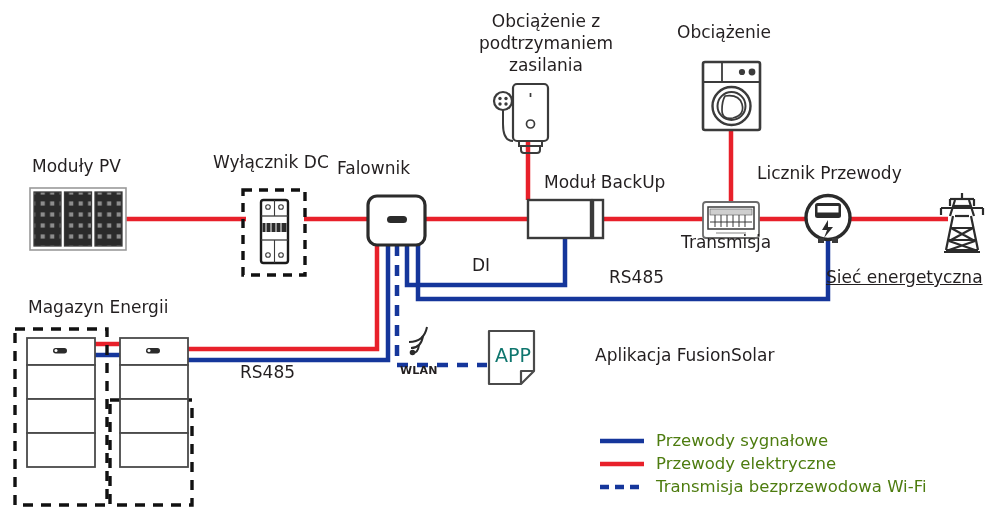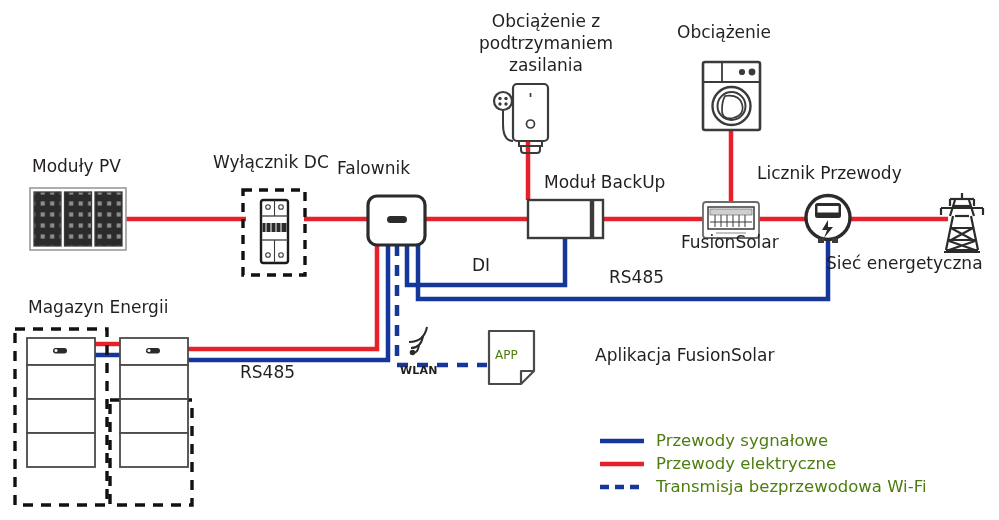--- a/index.html
+++ b/index.html
@@ -6,21 +6,21 @@
   html,body{margin:0;padding:0;background:#ffffff;}
   body{
     width:999px;height:520px;position:relative;overflow:hidden;
     font-family:"DejaVu Sans","Liberation Sans",sans-serif;
     color:#231f20;
   }
   #diagram{position:absolute;left:0;top:0;width:999px;height:520px;}
   .lbl{position:absolute;font-size:17px;line-height:21px;color:#231f20;white-space:nowrap;}
   .lbl.ctr{text-align:center;transform:translateX(-50%);white-space:normal;}
   .lbl.wlan{font-size:11px;font-weight:bold;letter-spacing:0.2px;}
-  .lbl.app{font-size:12px;color:#4d7c0f;}
+  .lbl.app{font-size:19px;color:#0f766e;}
   .legend-txt{position:absolute;font-size:16.5px;color:#4d7c0f;white-space:nowrap;}
 </style>
 </head>
 <body>
 
 <svg id="diagram" viewBox="0 0 999 520" xmlns="http://www.w3.org/2000/svg">
 
   <defs>
     <pattern id="cellpat" width="9.5" height="11" patternUnits="userSpaceOnUse">
       <rect width="9.5" height="11" fill="#2b2b2b"></rect>
@@ -216,23 +216,23 @@
 <div class="lbl ctr" style="left:546px;top:11px;">Obciążenie z</div>
 <div class="lbl ctr" style="left:546px;top:33px;">podtrzymaniem</div>
 <div class="lbl ctr" style="left:546px;top:55px;">zasilania</div>
 
 <div class="lbl" style="left:677px;top:22px;">Obciążenie</div>
 
 <div class="lbl" style="left:544px;top:172px;">Moduł BackUp</div>
 
 <div class="lbl" style="left:757px;top:163px;">Licznik Przewody</div>
 
-<div class="lbl" style="left:681px;top:232px;">FusionSolar</div>
-
-<div class="lbl" style="left:826px;top:253px;">Sieć energetyczna</div>
+<div class="lbl" style="left:681px;top:232px;">Transmisja</div>
+
+<div class="lbl" style="left:826px;top:267px;text-decoration:underline;">Sieć energetyczna</div>
 
 <div class="lbl" style="left:28px;top:297px;">Magazyn Energii</div>
 
 <div class="lbl" style="left:472px;top:255px;">DI</div>
 
 <div class="lbl" style="left:609px;top:267px;">RS485</div>
 
 <div class="lbl" style="left:240px;top:362px;">RS485</div>
 
 <div class="lbl wlan" style="left:400px;top:350px;margin-top:10px;">WLAN</div>

